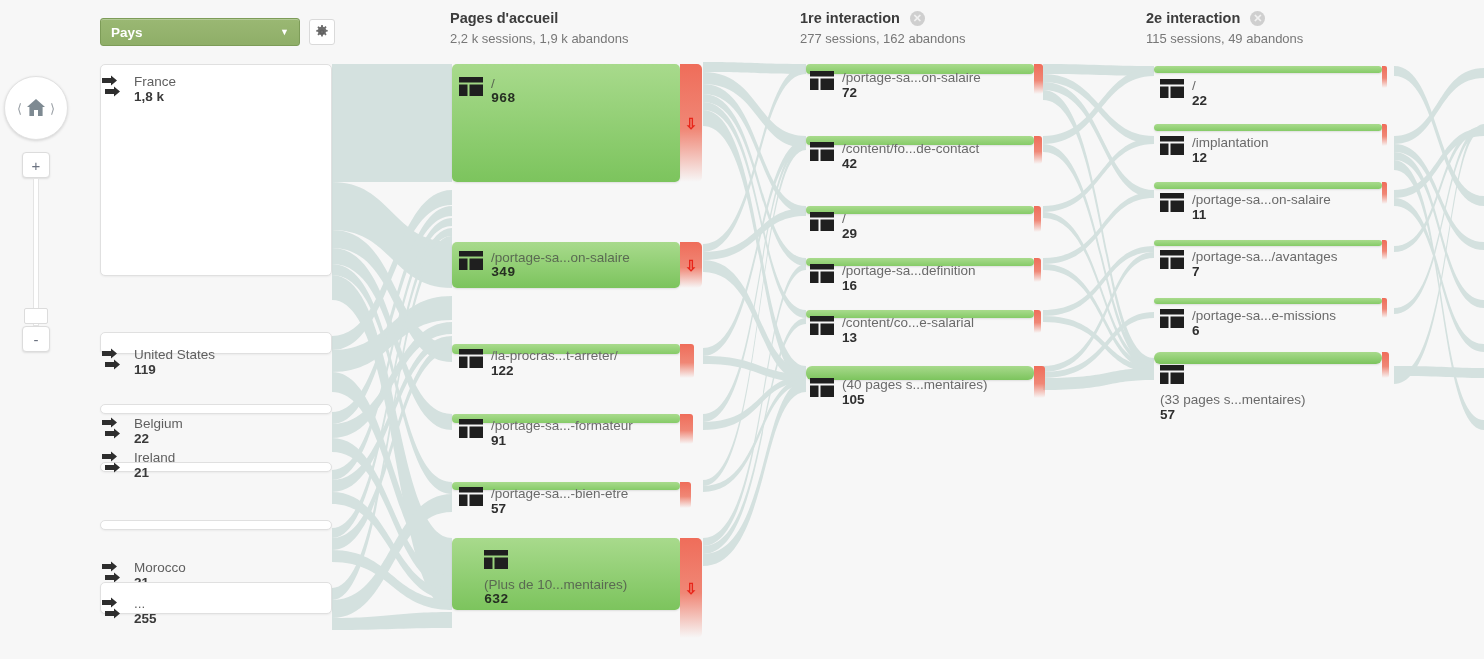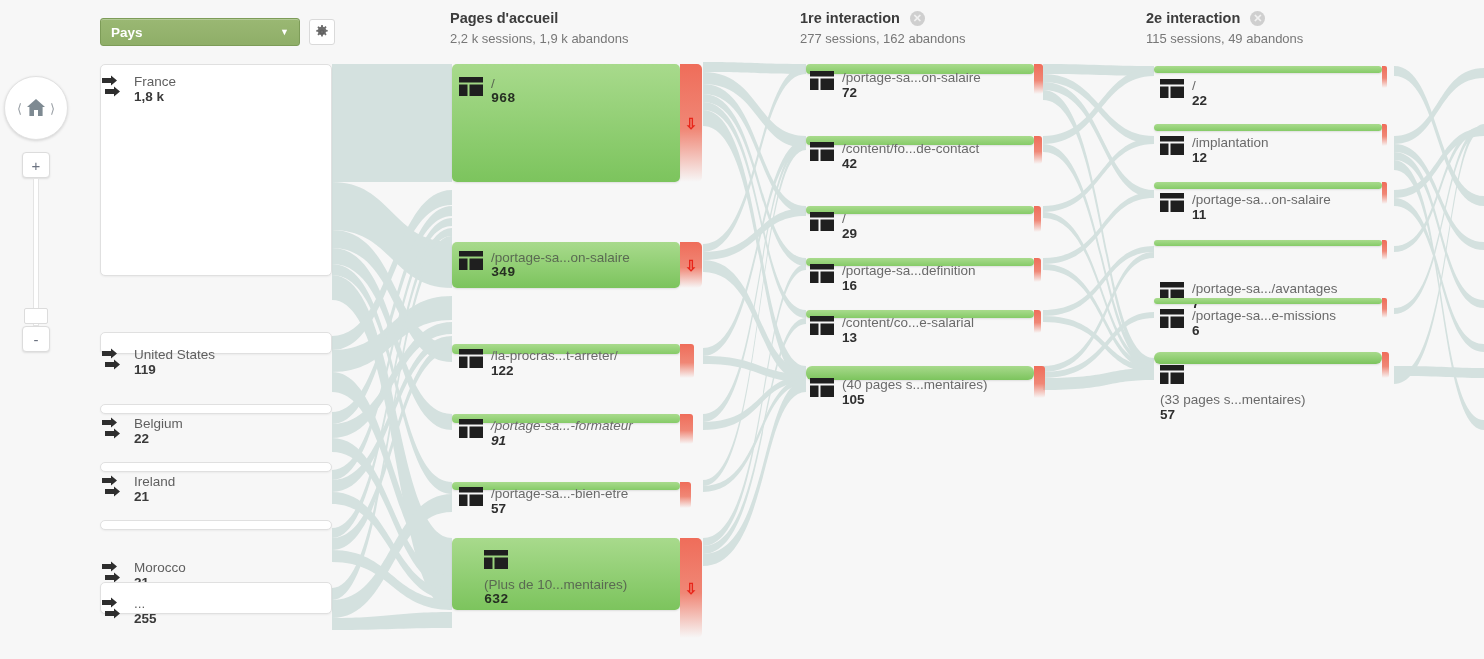--- a/index.html
+++ b/index.html
@@ -268,21 +268,21 @@
       <path fill="#2e2e2e" d="M2 3 h9 V0.5 L17 5.5 L11 10.5 V8 H2 Z"></path>
       <path fill="#2e2e2e" d="M5 14 h9 V11.5 L20 16.5 L14 21.5 V19 H5 Z"></path>
     </svg>
     <div class="cnode-txt">
       <div class="nm">Belgium</div>
       <div class="vl">22</div>
     </div>
   </div>
 
   <div class="cnode" style="top:462px;height:10px;"></div>
-  <div class="cnode-lbl" style="top:474px;">
+  <div class="cnode-lbl" style="top:450px;">
     <svg class="ico" width="26" height="26" viewBox="0 0 26 26">
       <path fill="#2e2e2e" d="M2 3 h9 V0.5 L17 5.5 L11 10.5 V8 H2 Z"></path>
       <path fill="#2e2e2e" d="M5 14 h9 V11.5 L20 16.5 L14 21.5 V19 H5 Z"></path>
     </svg>
     <div class="cnode-txt">
       <div class="nm">Ireland</div>
       <div class="vl">21</div>
     </div>
   </div>
 
@@ -358,21 +358,21 @@
       <div class="pnode-txt">
         <div class="nm">/la-procras...t-arreter/</div>
         <div class="vl">122</div>
       </div>
     </div>
   </div>
 
   <div class="pnode">
     <div class="pbar thin" style="left:452px;top:414px;width:228px;height:9px;"></div>
     <div class="drop" style="left:680px;top:414px;width:13px;height:30px;border-radius:0 3px 3px 0;"></div>
-    <div class="pnode-lbl" style="left:459px;top:418px;font-style:italic;">
+    <div class="pnode-lbl" style="left:459px;top:418px;">
       <svg class="ico" width="24" height="19" viewBox="0 0 24 19">
         <rect x="0" y="0" width="24" height="5.5" fill="#1f1f1f"></rect>
         <rect x="0" y="7.5" width="8.5" height="11.5" fill="#1f1f1f"></rect>
         <rect x="10.5" y="7.5" width="13.5" height="11.5" fill="#1f1f1f"></rect>
       </svg>
       <div class="pnode-txt">
         <div class="nm">/portage-sa...-formateur</div>
         <div class="vl">91</div>
       </div>
     </div>
@@ -552,21 +552,21 @@
       <div class="pnode-txt">
         <div class="nm">/portage-sa...on-salaire</div>
         <div class="vl">11</div>
       </div>
     </div>
   </div>
 
   <div class="pnode">
     <div class="pbar thin" style="left:1154px;top:240px;width:228px;height:6px;"></div>
     <div class="drop" style="left:1382px;top:240px;width:5px;height:20px;border-radius:0 2px 2px 0;"></div>
-    <div class="pnode-lbl" style="left:1160px;top:249px;margin-top:32px;">
+    <div class="pnode-lbl" style="left:1160px;top:249px;">
       <svg class="ico" width="24" height="19" viewBox="0 0 24 19">
         <rect x="0" y="0" width="24" height="5.5" fill="#1f1f1f"></rect>
         <rect x="0" y="7.5" width="8.5" height="11.5" fill="#1f1f1f"></rect>
         <rect x="10.5" y="7.5" width="13.5" height="11.5" fill="#1f1f1f"></rect>
       </svg>
       <div class="pnode-txt">
         <div class="nm">/portage-sa.../avantages</div>
         <div class="vl">7</div>
       </div>
     </div>

